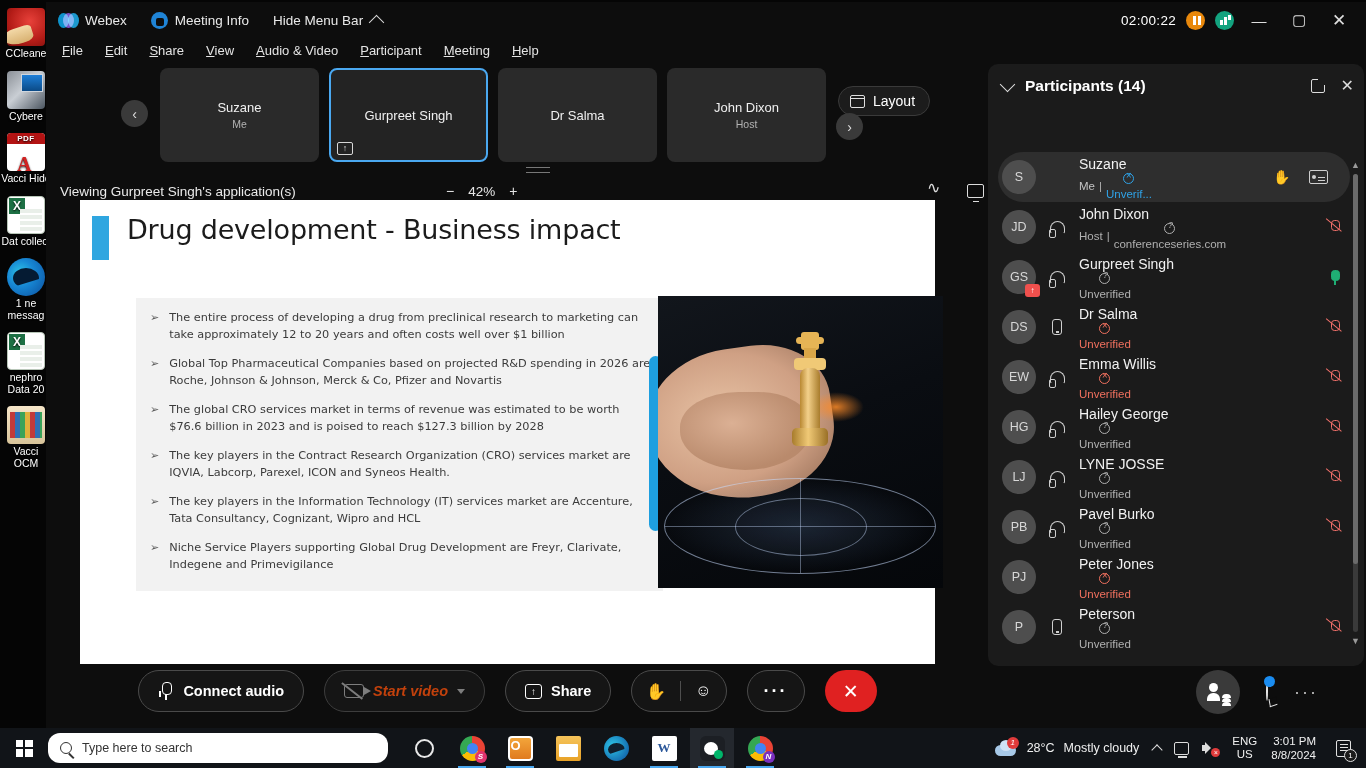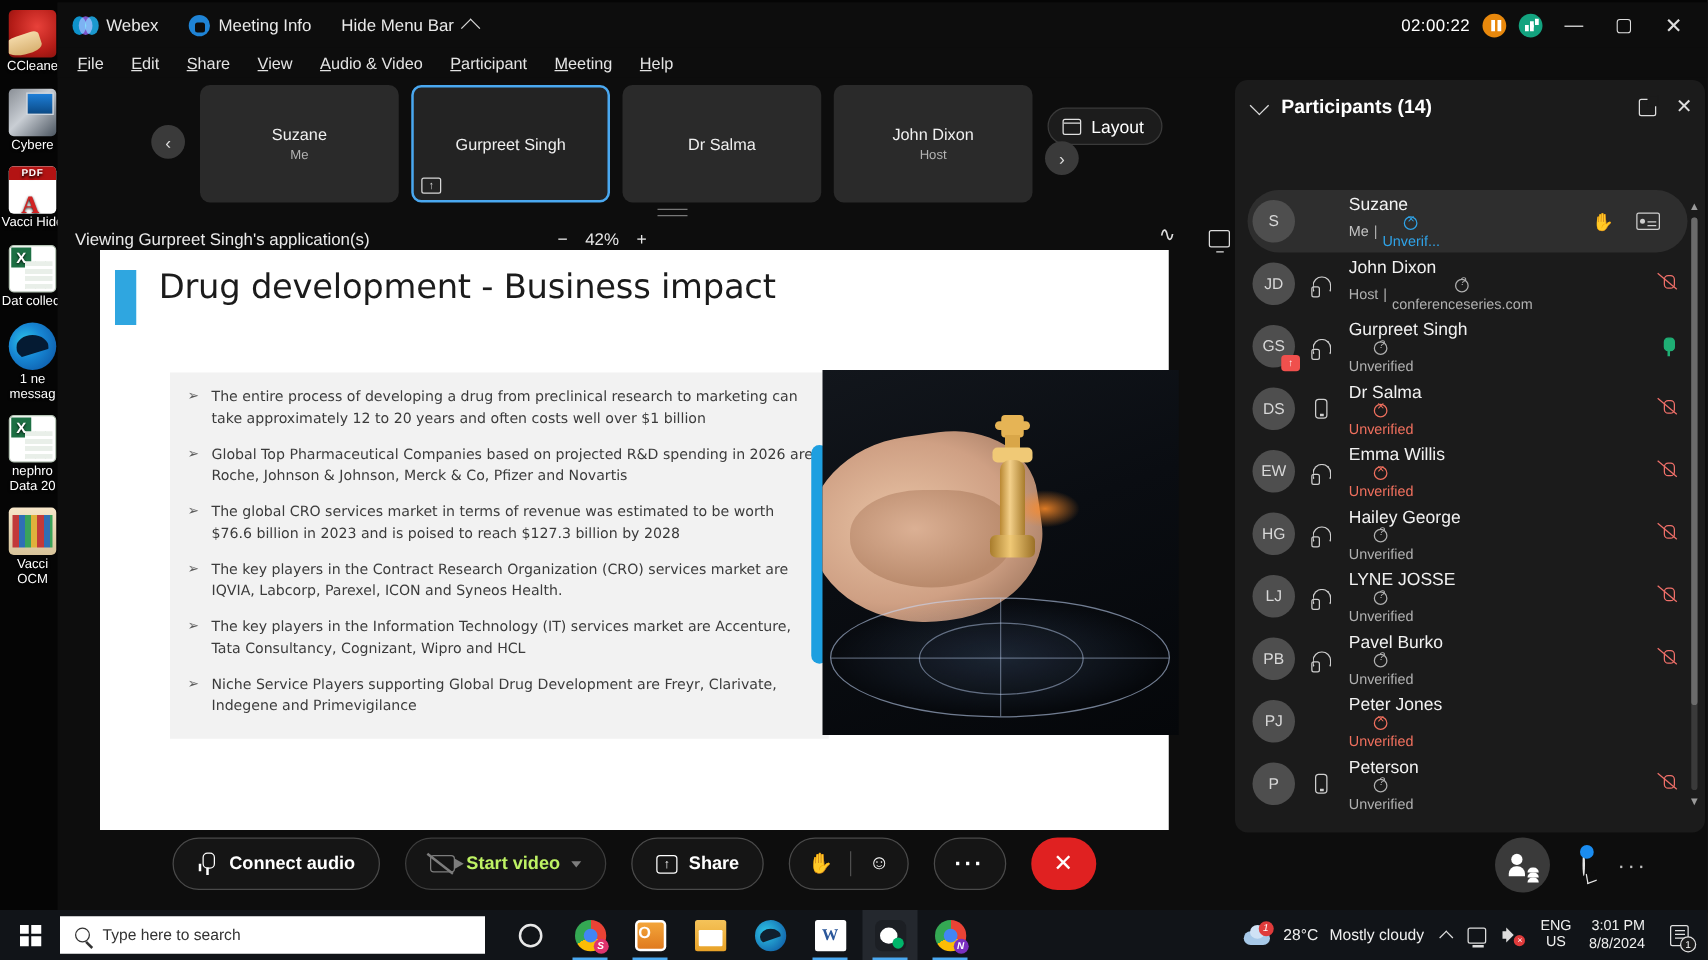--- a/index.html
+++ b/index.html
@@ -167,21 +167,21 @@
   .radar-v{ position:absolute; left:50%; top:0; bottom:0; width:1px; background:rgba(200,220,255,.4);}
   .blue-tab { position:absolute; left: 513px; top: 58px; width: 13px; height: 175px; background:#1e9fe0; border-radius: 7px;}
 
   
   .ctrls { position:absolute; left: 34px; top: 668px; width: 855px; height: 52px;
     display:flex; align-items:flex-start; justify-content:center; gap: 20px;}
   .btn {
     height: 42px; border-radius: 21px; border:1px solid #4a4a4a; background:#151515;
     display:flex; align-items:center; gap:9px; padding: 0 19px; color:#fff; font-size:14.5px; font-weight:bold;
   }
-  .btn.dim { color:#bef264; border-color:#3d3d3d; }
+  .btn.dim { color:#c2410c; border-color:#3d3d3d;font-style:italic; }
   .btn.icons { padding: 0 14px; gap:14px;}
   .divider-v { width:1px; height:20px; background:#4e4e4e;}
   .btn.dots { padding: 0 16px; font-size: 18px; letter-spacing:2px;}
   .btn.hangup { background:#e02121; border:none; width:52px; justify-content:center; padding:0; font-size:19px; font-weight:400;}
   .mic-g { width:16px; height:18px; position:relative;}
   .mic-g:before{content:""; position:absolute; left:4px; top:0; width:8px; height:11px; border:1.5px solid #fff; border-radius:4px;}
   .mic-g:after{content:""; position:absolute; left:7px; top:12px; width:1.6px; height:6px; background:#fff;
      box-shadow:-6px -3px 0 0 #fff;}
   .cam-g { width:20px; height:14px; border:1.6px solid #7d7d7d; border-radius:3px; position:relative;}
   .cam-g:after{content:""; position:absolute; right:-8px; top:2px; border-left:7px solid #7d7d7d; border-top:4px solid transparent; border-bottom:4px solid transparent;}
@@ -265,21 +265,21 @@
   .pscroll .arw { position:absolute; left:-2px; color:#9a9a9a; font-size:9px;}
   .pscroll .arw.up { top:0;}
   .pscroll .arw.dn { bottom:0;}
 
   
   .taskbar { position:absolute; left:0; bottom:0; width:1366px; height: 40px; background:#111418;
     display:flex; align-items:center; }
   .start { width: 48px; height:40px; display:flex; align-items:center; justify-content:center;}
   .win-logo { width:17px; height:17px; display:grid; grid-template-columns:1fr 1fr; grid-template-rows:1fr 1fr; gap:2px;}
   .win-logo i { background:#fff; }
-  .tb-search { width: 340px; height: 30px; background:#fff; display:flex; align-items:center; gap:10px; padding: 0 12px; }
+  .tb-search { width: 340px; height: 30px; background:#fff; display:flex; align-items:center; gap:10px; padding: 0 12px; border-radius: 12px; }
   .tb-search .mag2 { width:12px; height:12px; border:1.5px solid #333; border-radius:50%; position:relative;}
   .tb-search .mag2:after{content:""; position:absolute; right:-4px; bottom:-3px; width:7px; height:1.5px; background:#333; transform: rotate(45deg);}
   .tb-search span { color:#333; font-size:12.5px;}
   .tb-apps { display:flex; align-items:center; gap: 4px; margin-left: 14px;}
   .tb-app { width: 44px; height: 40px; display:flex; align-items:center; justify-content:center; position:relative;}
   .tb-app.active { background:#24282e; }
   .tb-app .ul { position:absolute; bottom:0; left:8px; right:8px; height:2.5px; background:#4aa8f0; }
   .ico { width:25px; height:25px; border-radius:4px; position:relative; display:flex; align-items:center; justify-content:center;
      font-size:13px; color:#fff; font-weight:bold;}
   .i-cortana { width:19px; height:19px; border:2px solid #e8e8e8; border-radius:50%;}

